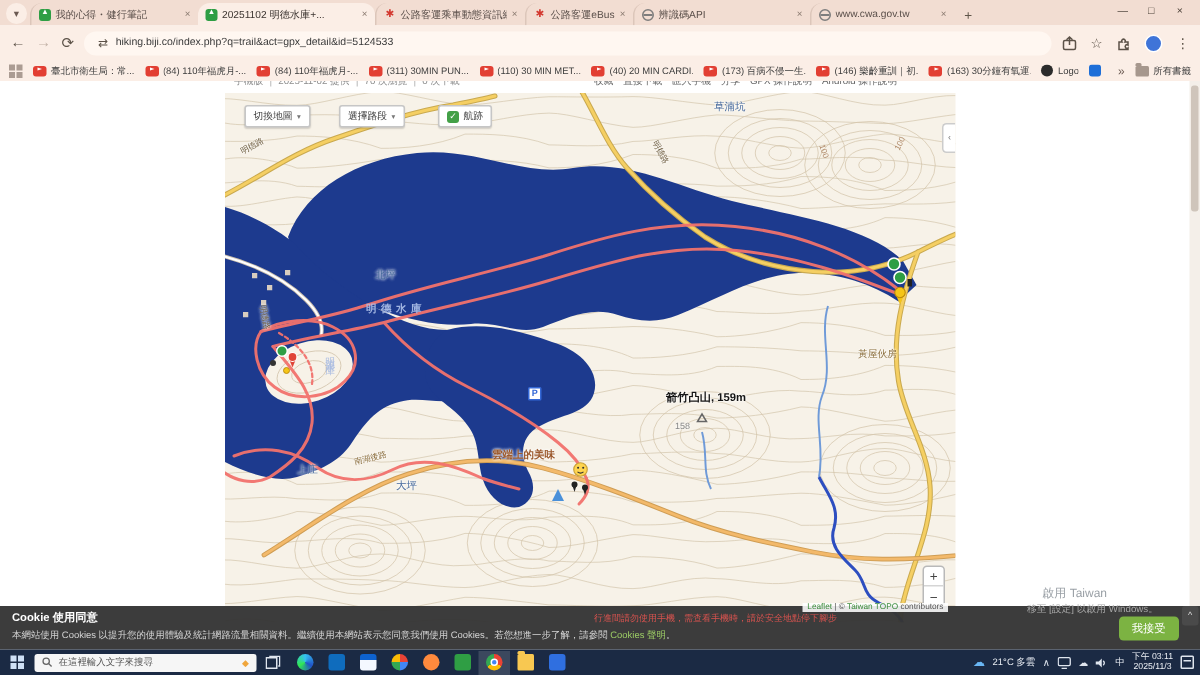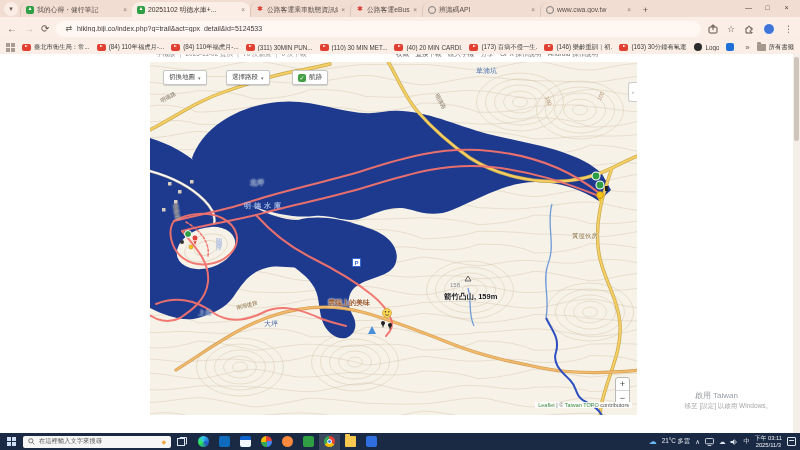--- a/index.html
+++ b/index.html
@@ -403,21 +403,21 @@
       </svg>
 
       <div id="maplabels">
           <div class="map-label ml-place" style="left: 100px; top: 116px;">北坪</div>
           <div class="map-label ml-place" style="left: 326px; top: 4px;">草湳坑</div>
           <div class="map-label ml-place" style="left: 48px; top: 246px;">上庄</div>
           <div class="map-label ml-place" style="left: 114px; top: 257px;">大坪</div>
           <div class="map-label ml-water-label" style="left: 94px; top: 139px;">明德水庫</div>
           <div class="map-label ml-water-vert" style="left: 64px; top: 170px;">明德水庫</div>
           <div class="map-label ml-hamlet" style="left: 422px; top: 170px;">黃屋伙房</div>
-          <div class="map-label ml-peak" style="left: 294px; top: 198px; margin-top: 32px;">箭竹凸山, 159m</div>
+          <div class="map-label ml-peak" style="left: 294px; top: 198px;">箭竹凸山, 159m</div>
           <div class="map-label ml-elev" style="left: 300px; top: 220px;">158</div>
           <div class="map-label ml-poi" style="left: 178px; top: 236px;">雲端上的美味</div>
           <div class="map-label ml-road" style="left: 10px; top: 32px; transform: rotate(-28deg);">明德路</div>
           <div class="map-label ml-road" style="left: 282px; top: 36px; transform: rotate(62deg);">明德路</div>
           <div class="map-label ml-road" style="left: 18px; top: 146px; transform: rotate(80deg);">明德路</div>
           <div class="map-label ml-road2" style="left: 86px; top: 240px; transform: rotate(-14deg);">南湖後路</div>
           <div class="map-label ml-cnum" style="left: 394px; top: 36px; transform: rotate(72deg);">100</div>
           <div class="map-label ml-cnum" style="left: 446px; top: 31px; transform: rotate(-64deg);">100</div>
         </div>
 
@@ -445,20 +445,29 @@
         <div class="scrollthumb"></div>
       </div>
   </div>
 
   <div class="attr">
     <span class="lnk">Leaflet</span><span> | © </span><span class="lnk">Taiwan TOPO</span><span> contributors</span>
   </div>
   <div class="wm1">啟用 Taiwan</div>
   <div class="wm2">移至 [設定] 以啟用 Windows。</div>
 
+  <div class="cookie">
+    <div class="ck-title">Cookie 使用同意</div>
+    <div class="ck-warn">行進間請勿使用手機，需查看手機時，請於安全地點停下腳步</div>
+    <div class="ck-body">
+      <span>本網站使用 Cookies 以提升您的使用體驗及統計網路流量相關資料。繼續使用本網站表示您同意我們使用 Cookies。若您想進一步了解，請參閱 </span><span class="ck-link">Cookies 聲明</span><span>。</span>
+    </div>
+    <button class="ck-accept">我接受</button>
+    <div class="ck-top">^</div>
+  </div>
 
   <div class="taskbar">
     <div class="start"></div>
     <div class="searchpill">
       <svg width="7" height="7" viewBox="0 0 8 8">
           <circle cx="3.2" cy="3.2" r="2.4" fill="none" stroke="#666" stroke-width="1"></circle>
           <line x1="5" y1="5" x2="7.3" y2="7.3" stroke="#666" stroke-width="1"></line>
         </svg>
       <span class="ph">在這裡輸入文字來搜尋</span>
       <span class="spark">◆</span>

